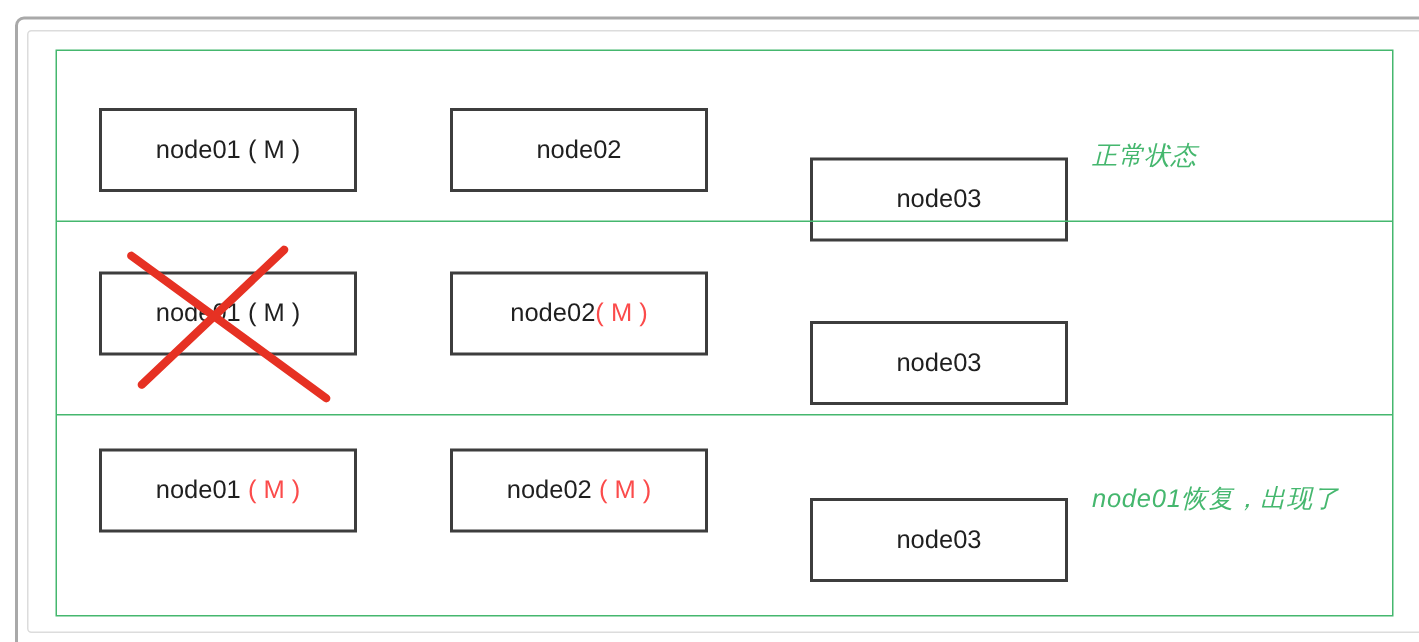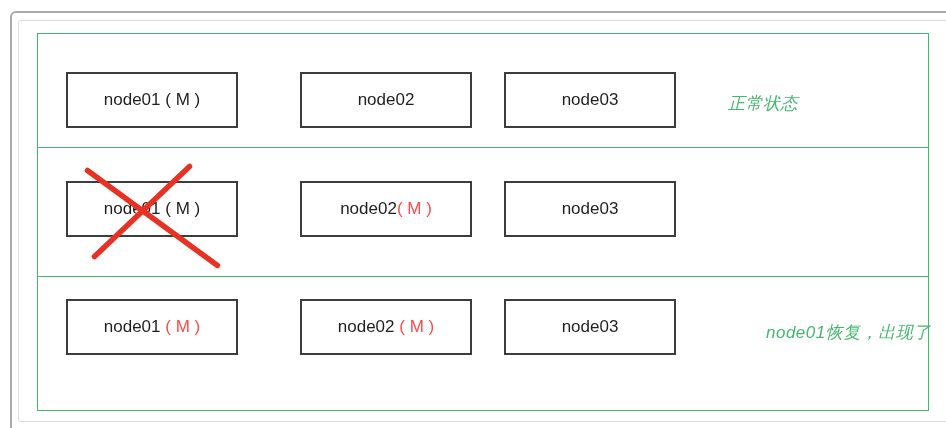--- a/index.html
+++ b/index.html
@@ -29,35 +29,35 @@
   .row-2 { height: 129px; border-top: 1.5px solid var(--green); }
   .row-3 { height: 131px; border-top: 1.5px solid var(--green); }
 
   
   .node-box {
     position: absolute; width: 172px; height: 56px;
     border: 2px solid var(--box_border); background: #ffffff;
     display: flex; align-items: center; justify-content: center;
     font-size: 17px; color: var(--text); white-space: pre;
   }
-  .col-1 { left: 28px; } .col-2 { left: 262px; } .col-3 { left: 466px; }
+  .col-1 { left: 28px; } .col-2 { left: 262px; } .col-3 { left: 502px; margin-top: 33px; }
   .row-1 .node-box { top: 38px; }
   .row-2 .node-box { top: 33px; }
   .row-3 .node-box { top: 22px; }
   .master { white-space: pre; }
   .master.red { color: var(--red_text); }
 
   
   .row-label {
     position: absolute; color: var(--green); font-size: 17px; line-height: 30px;
     white-space: nowrap; letter-spacing: 0.5px; font-style: italic;
   }
   .row-1 .row-label { left: 690px; top: 55px; }
   .row-2 .row-label { left: 685px; top: 50px; }
-  .row-3 .row-label { left: 728px; top: 41px; }
+  .row-3 .row-label { left: 690px; top: 41px; }
 
   
   .cross-svg { position: absolute; left: 43px; top: 12px; pointer-events: none; }
   .cross-svg line { stroke: var(--red_cross); stroke-width: 5.5; stroke-linecap: round; }
 </style>
 </head>
 <body>
 
 <div class="stage">
 

